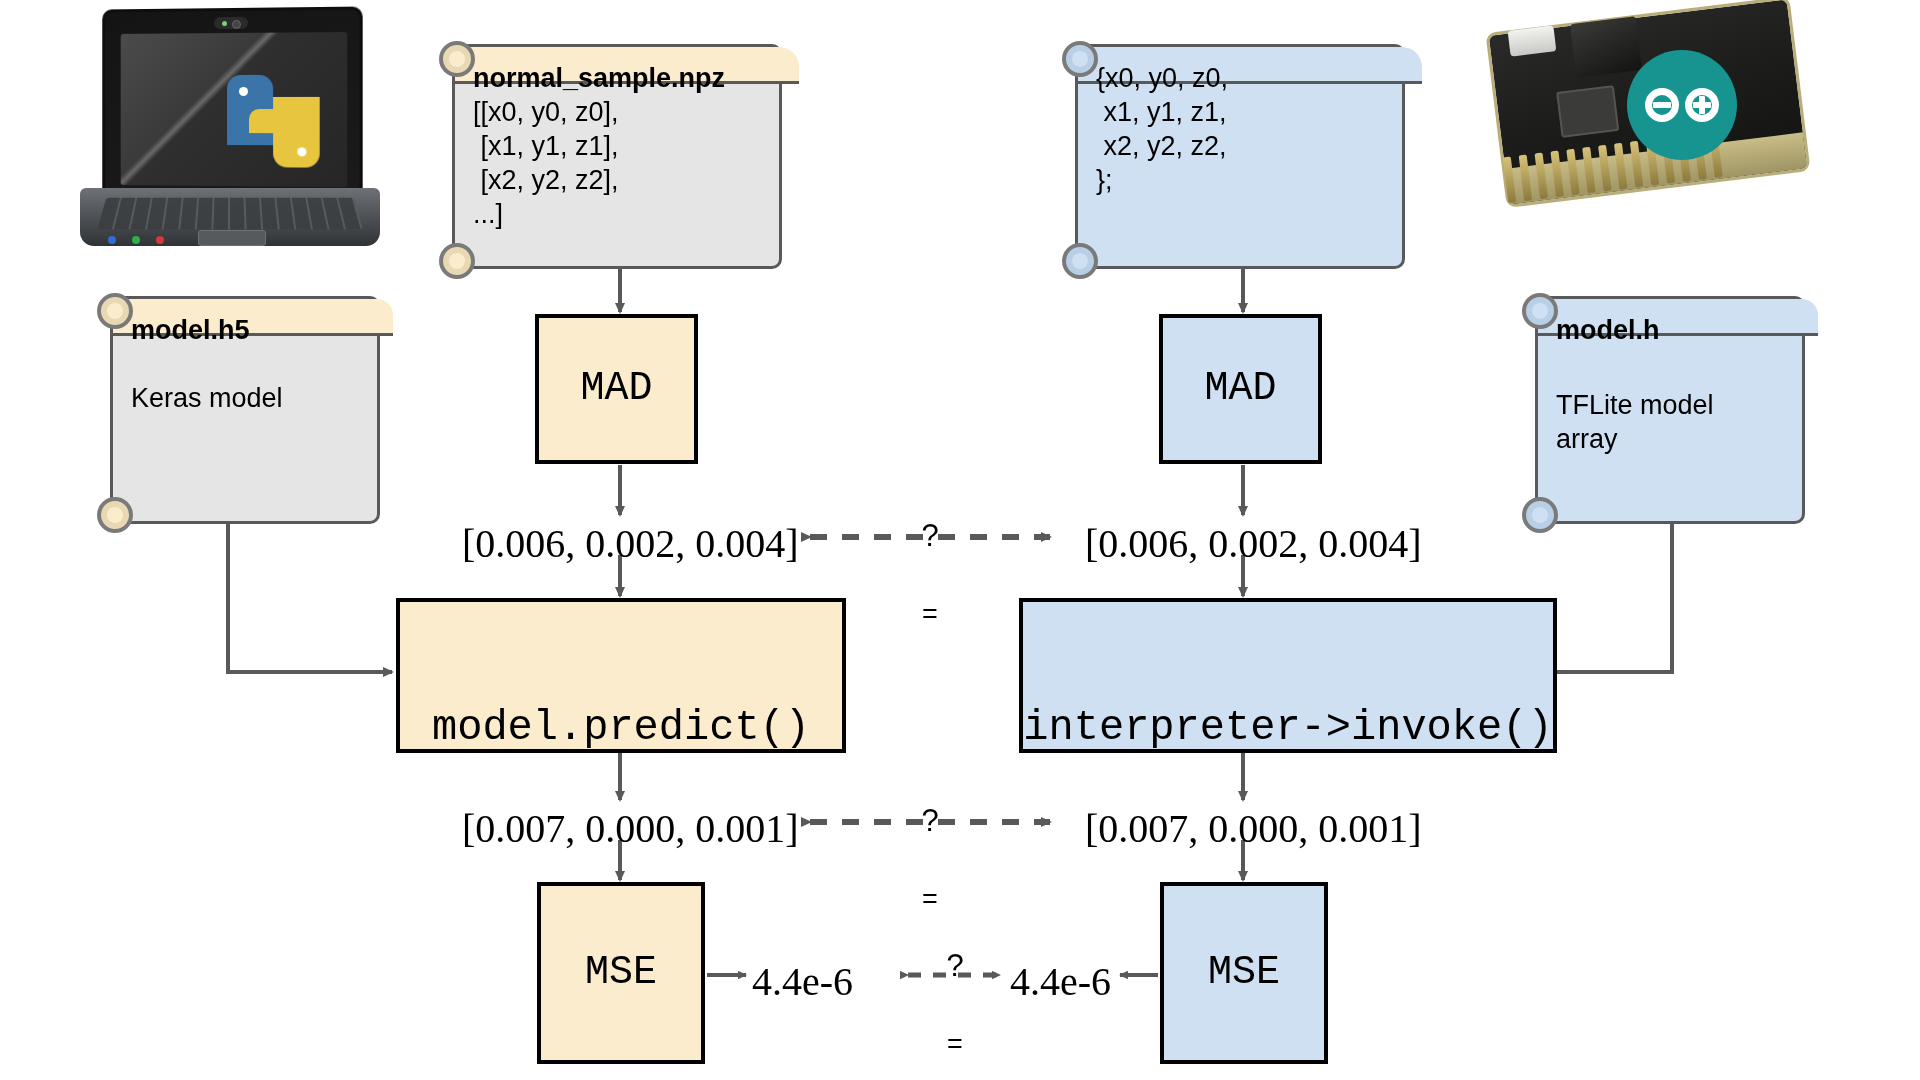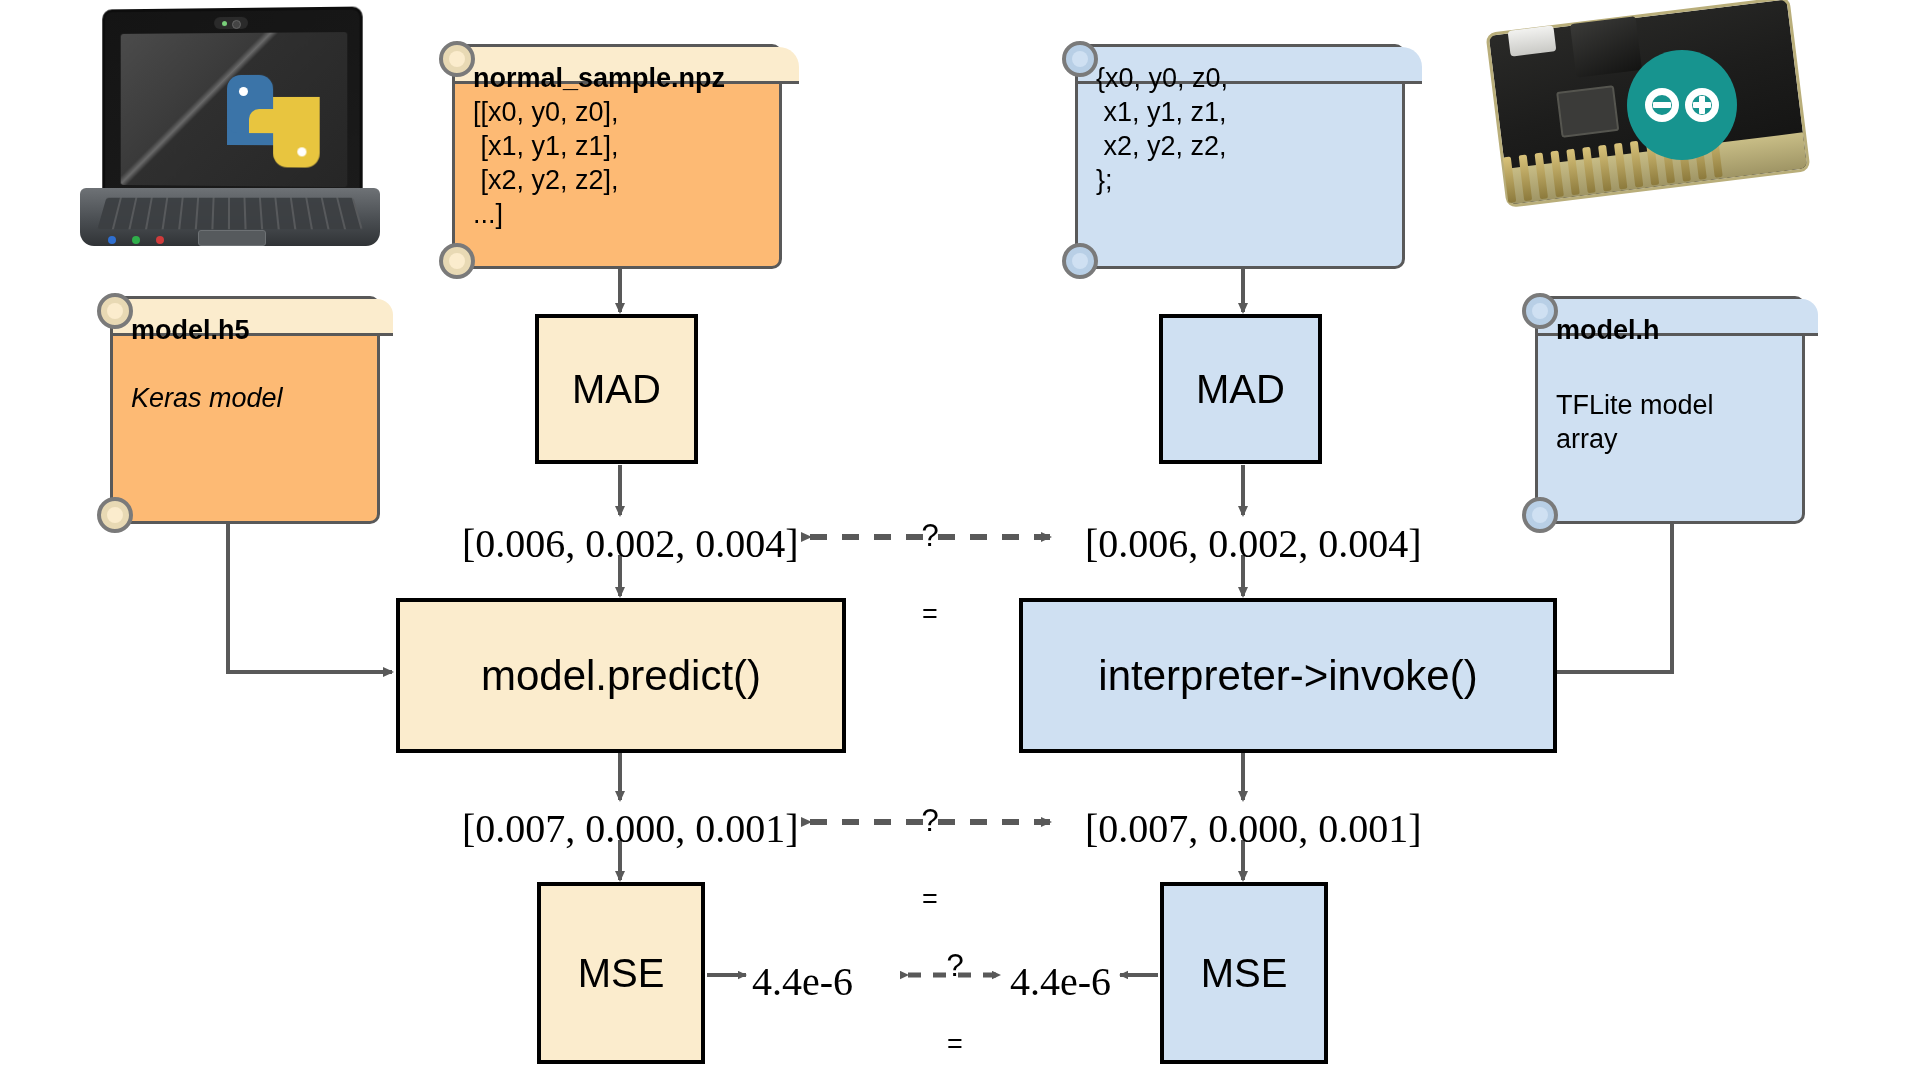--- a/index.html
+++ b/index.html
@@ -14,36 +14,36 @@
         border-bottom:3px solid #595959;border-radius:8px 8px 0 0;}
   .note .curl{position:absolute;width:36px;height:36px;border:4px solid #7a7a7a;
         border-radius:50%;box-sizing:border-box;}
   .note .curl:after{content:"";position:absolute;left:6px;top:6px;
         width:16px;height:16px;border-radius:50%;}
   .note-title{font-weight:bold;font-size:27px;line-height:34px;
         position:relative;z-index:2;white-space:pre;}
   .note-body{font-size:27px;line-height:34px;position:relative;z-index:2;
         white-space:pre;}
 
-  .note.tan{background:#fdba74;}
+  .note.tan{background:#e5e5e5;}
   .note.tan .note-bar{background:#fbeccd;}
   .note.tan .curl{background:#e8d9b4;}
   .note.tan .curl:after{background:#fbeccd;}
   .note.blue{background:#cfe0f2;}
   .note.blue .note-bar{background:#cfe0f2;}
   .note.blue .curl{background:#b8cfe6;}
   .note.blue .curl:after{background:#cfe0f2;}
 
   
   .box{position:absolute;box-sizing:border-box;border:4px solid #000;
        display:flex;align-items:center;justify-content:center;
-       font-size:40px;line-height:1;}
+       font-size:40px;line-height:1;font-family:Liberation Mono, monospace;}
   .box.tan{background:#fbeccd;}
   .box.blue{background:#cfe0f2;}
-  .box.big{font-size:42px;}
+  .box.big{font-size:42px;align-items:flex-end;}
 
   
   .val{position:absolute;font-size:40px;white-space:nowrap;font-family:Liberation Serif, serif;}
 
   
   svg.wires{position:absolute;left:0;top:0;width:1920px;height:1080px;
             pointer-events:none;}
 
   
   .qeq{position:absolute;text-align:center;line-height:0.86;
@@ -244,21 +244,21 @@
  x1, y1, z1,
  x2, y2, z2,
 };</div>
   </div>
 
   <div class="note tan" style="left:110px;top:296px;width:270px;height:228px;">
     <div class="note-bar" style="right:-16px;width:calc(100% + 16px);border-radius:8px 16px 0 0;"></div>
     <div class="curl" style="left:-16px;top:-6px;"></div>
     <div class="curl" style="left:-16px;top:198px;"></div>
     <div class="note-title">model.h5</div>
-    <div class="note-body" style="margin-top:34px;font-style:italic;">Keras model</div>
+    <div class="note-body" style="margin-top:34px;">Keras model</div>
   </div>
 
   <div class="note blue" style="left:1535px;top:296px;width:270px;height:228px;">
     <div class="note-bar" style="right:-16px;width:calc(100% + 16px);border-radius:8px 16px 0 0;"></div>
     <div class="curl" style="left:-16px;top:-6px;"></div>
     <div class="curl" style="left:-16px;top:198px;"></div>
     <div class="note-title">model.h</div>
     <div class="note-body" style="margin-top:41px;">TFLite model
 array</div>
   </div>

